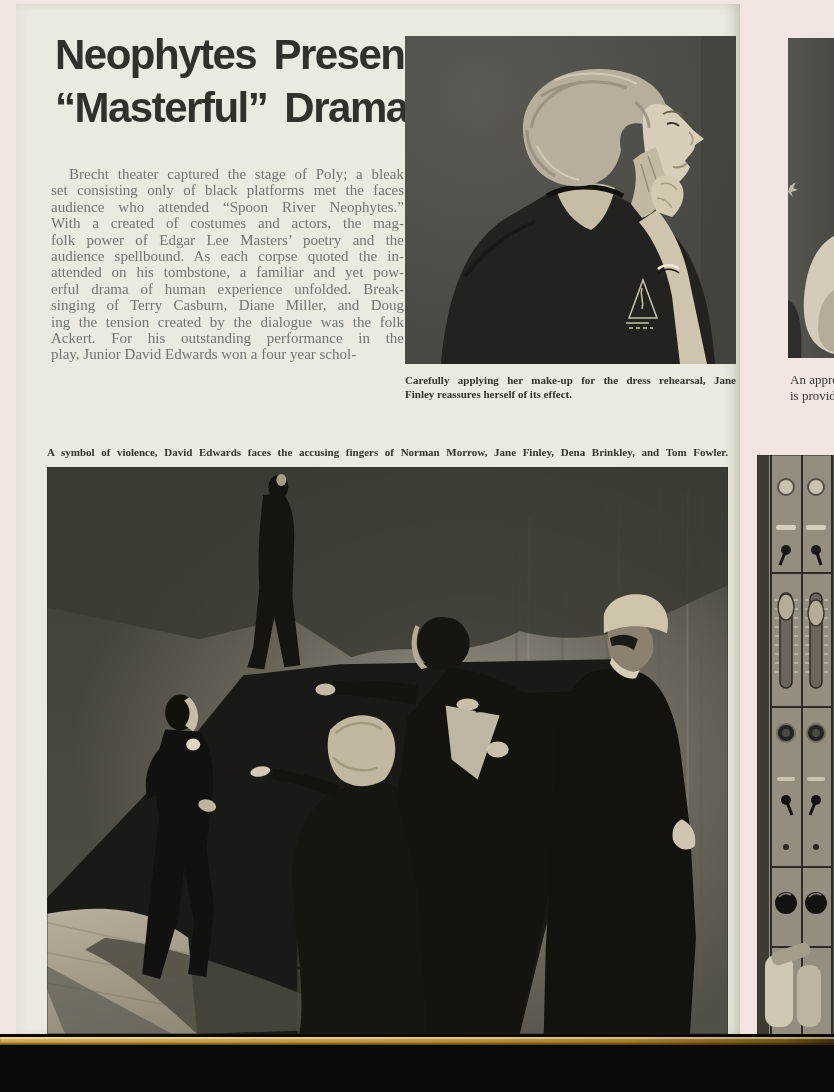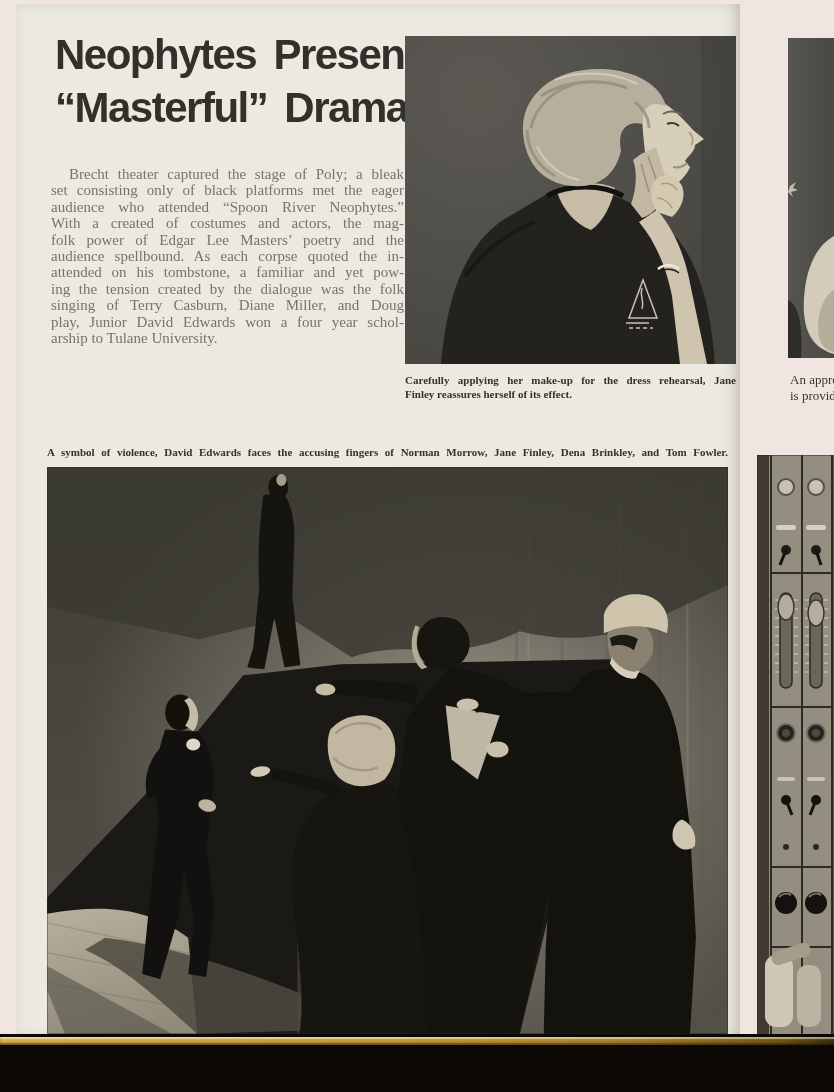--- a/index.html
+++ b/index.html
@@ -65,30 +65,31 @@
 
   <div class="page-left"></div>
 
   <div class="headline">
       <div>Neophytes Present</div>
       <div>“Masterful” Drama</div>
     </div>
 
   <div class="article">
       <div>Brecht theater captured the stage of Poly; a bleak</div>
-      <div>set consisting only of black platforms met the eager</div>
+      <div>set consisting only of black platforms met the faces</div>
       <div>audience who attended “Spoon River Neophytes.”</div>
       <div>With a created of costumes and actors, the mag-</div>
       <div>folk power of Edgar Lee Masters’ poetry and the</div>
       <div>audience spellbound. As each corpse quoted the in-</div>
       <div>attended on his tombstone, a familiar and yet pow-</div>
+      <div>erful drama of human experience unfolded. Break-</div>
+      <div>singing of Terry Casburn, Diane Miller, and Doug</div>
       <div>ing the tension created by the dialogue was the folk</div>
-      <div>singing of Terry Casburn, Diane Miller, and Doug</div>
+      <div>Ackert. For his outstanding performance in the</div>
       <div>play, Junior David Edwards won a four year schol-</div>
-      <div>arship to Tulane University.</div>
     </div>
 
   <div class="photo photo-makeup" role="img" aria-label="Black-and-white photograph of Jane Finley in profile, hands raised to her face applying make-up">
     <svg viewBox="0 0 331 328" preserveAspectRatio="none">
       <defs>
         <radialGradient id="mkL" cx="0.22" cy="0.18" r="0.8">
           <stop offset="0" stop-color="#5d5b54" stop-opacity="0.9"></stop>
           <stop offset="1" stop-color="#5d5b54" stop-opacity="0"></stop>
         </radialGradient>
       </defs>

